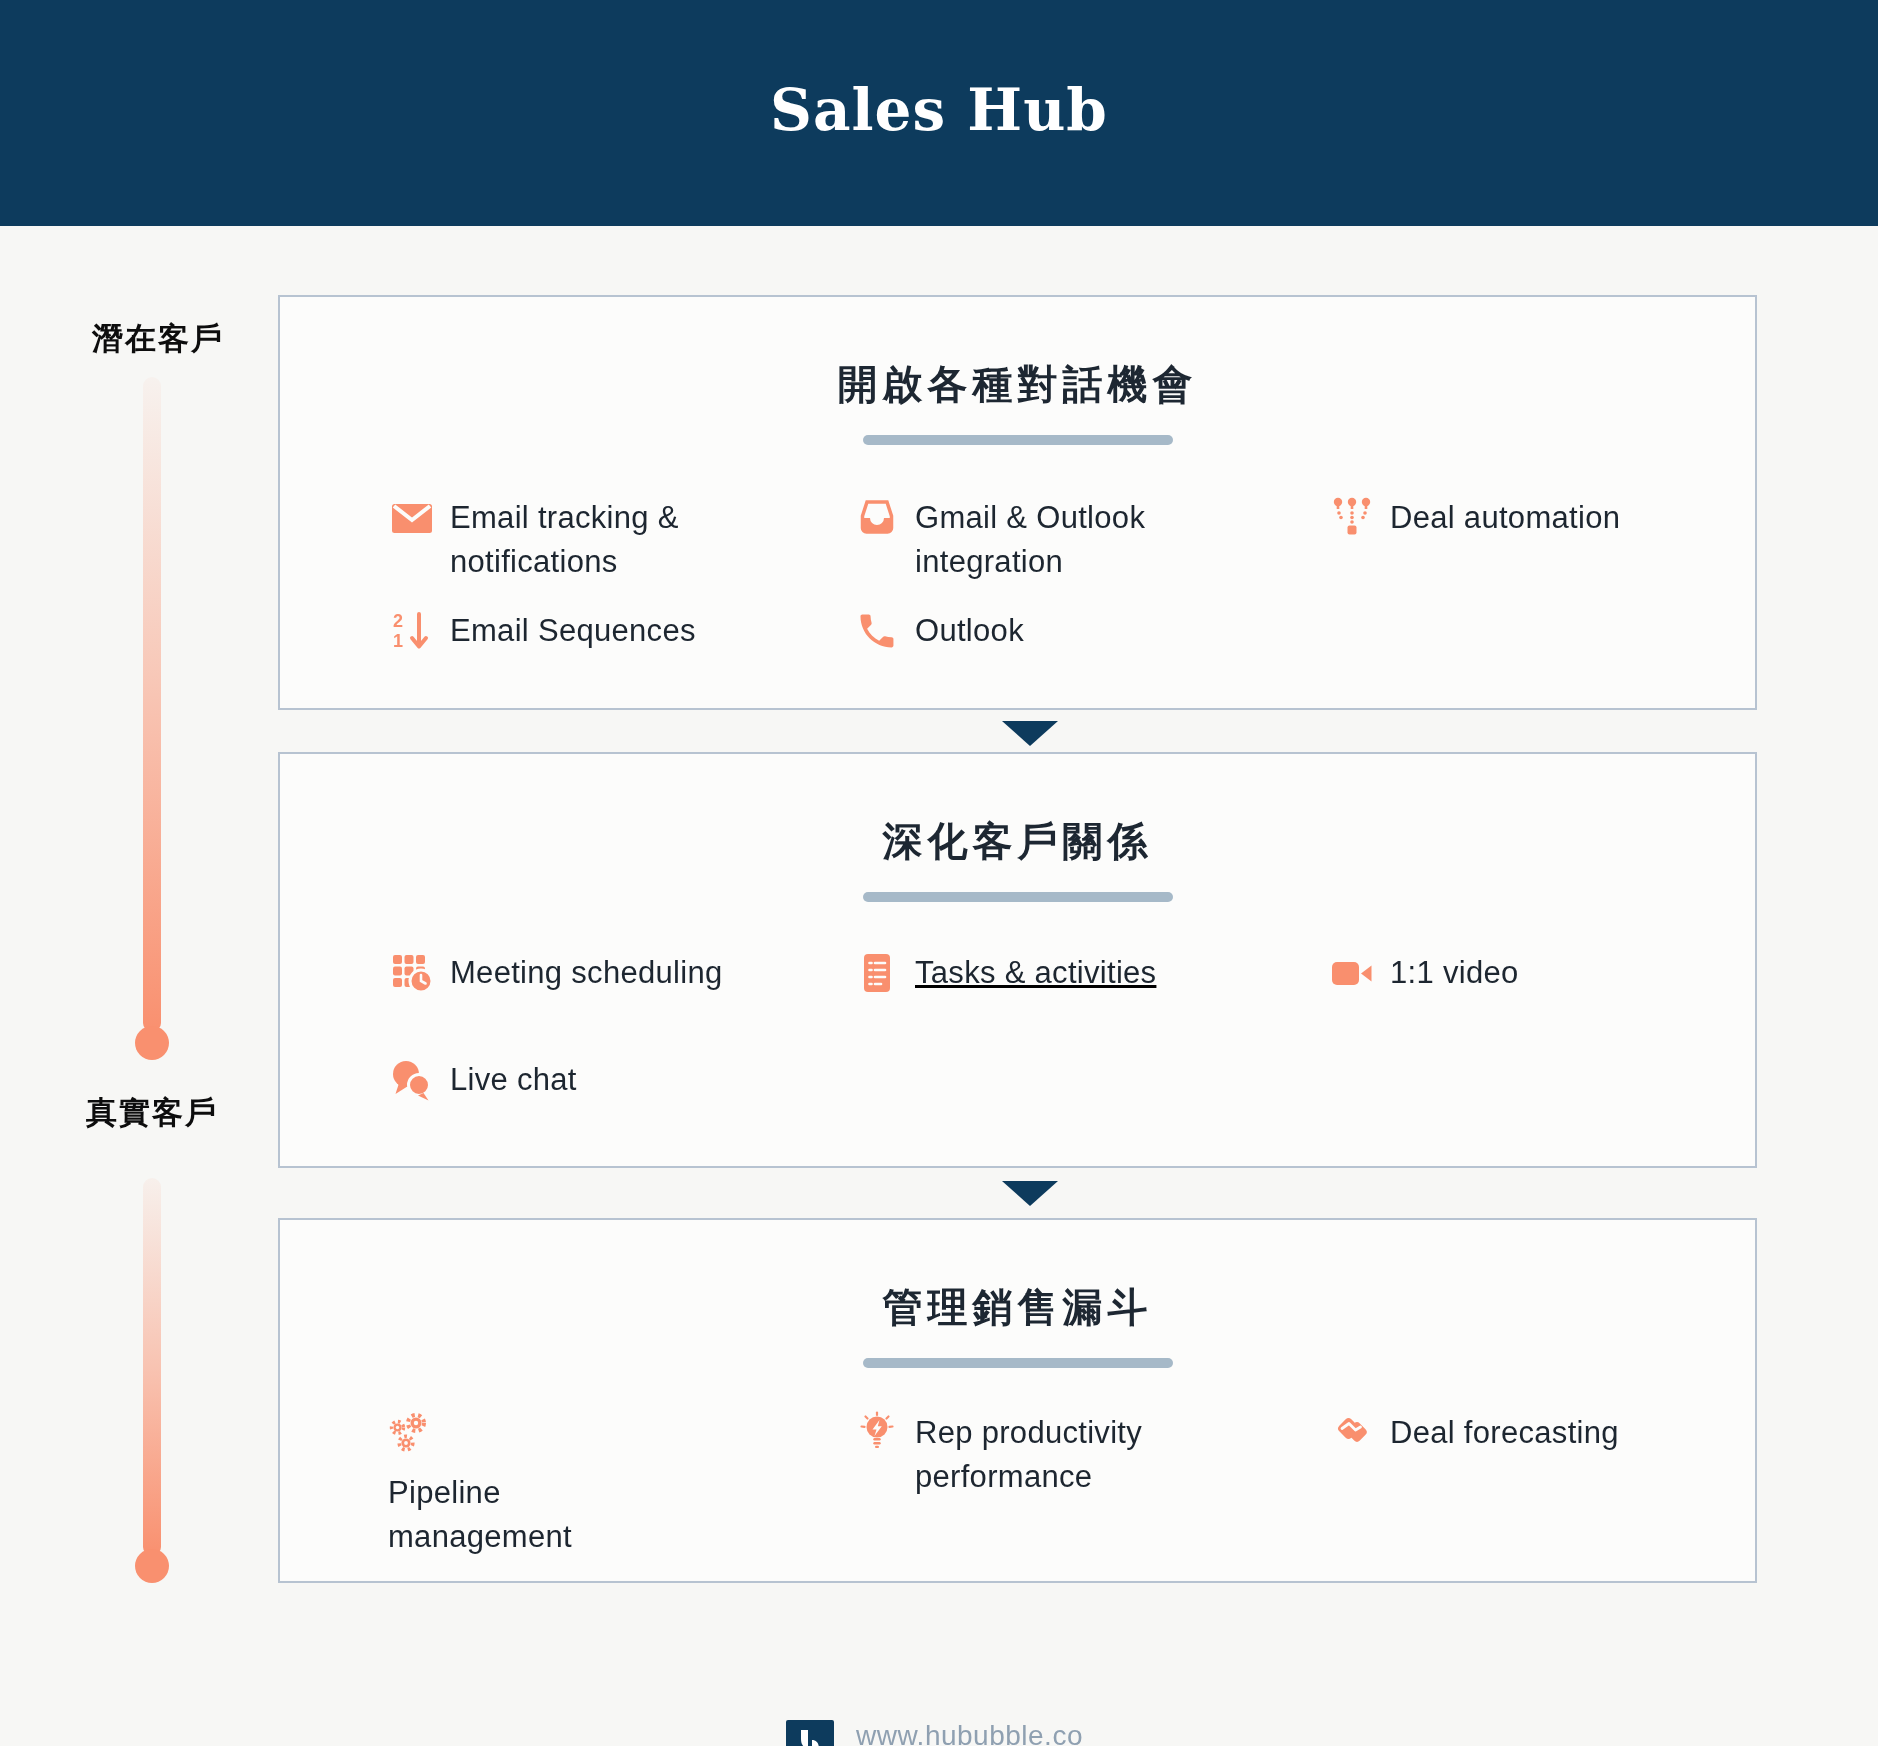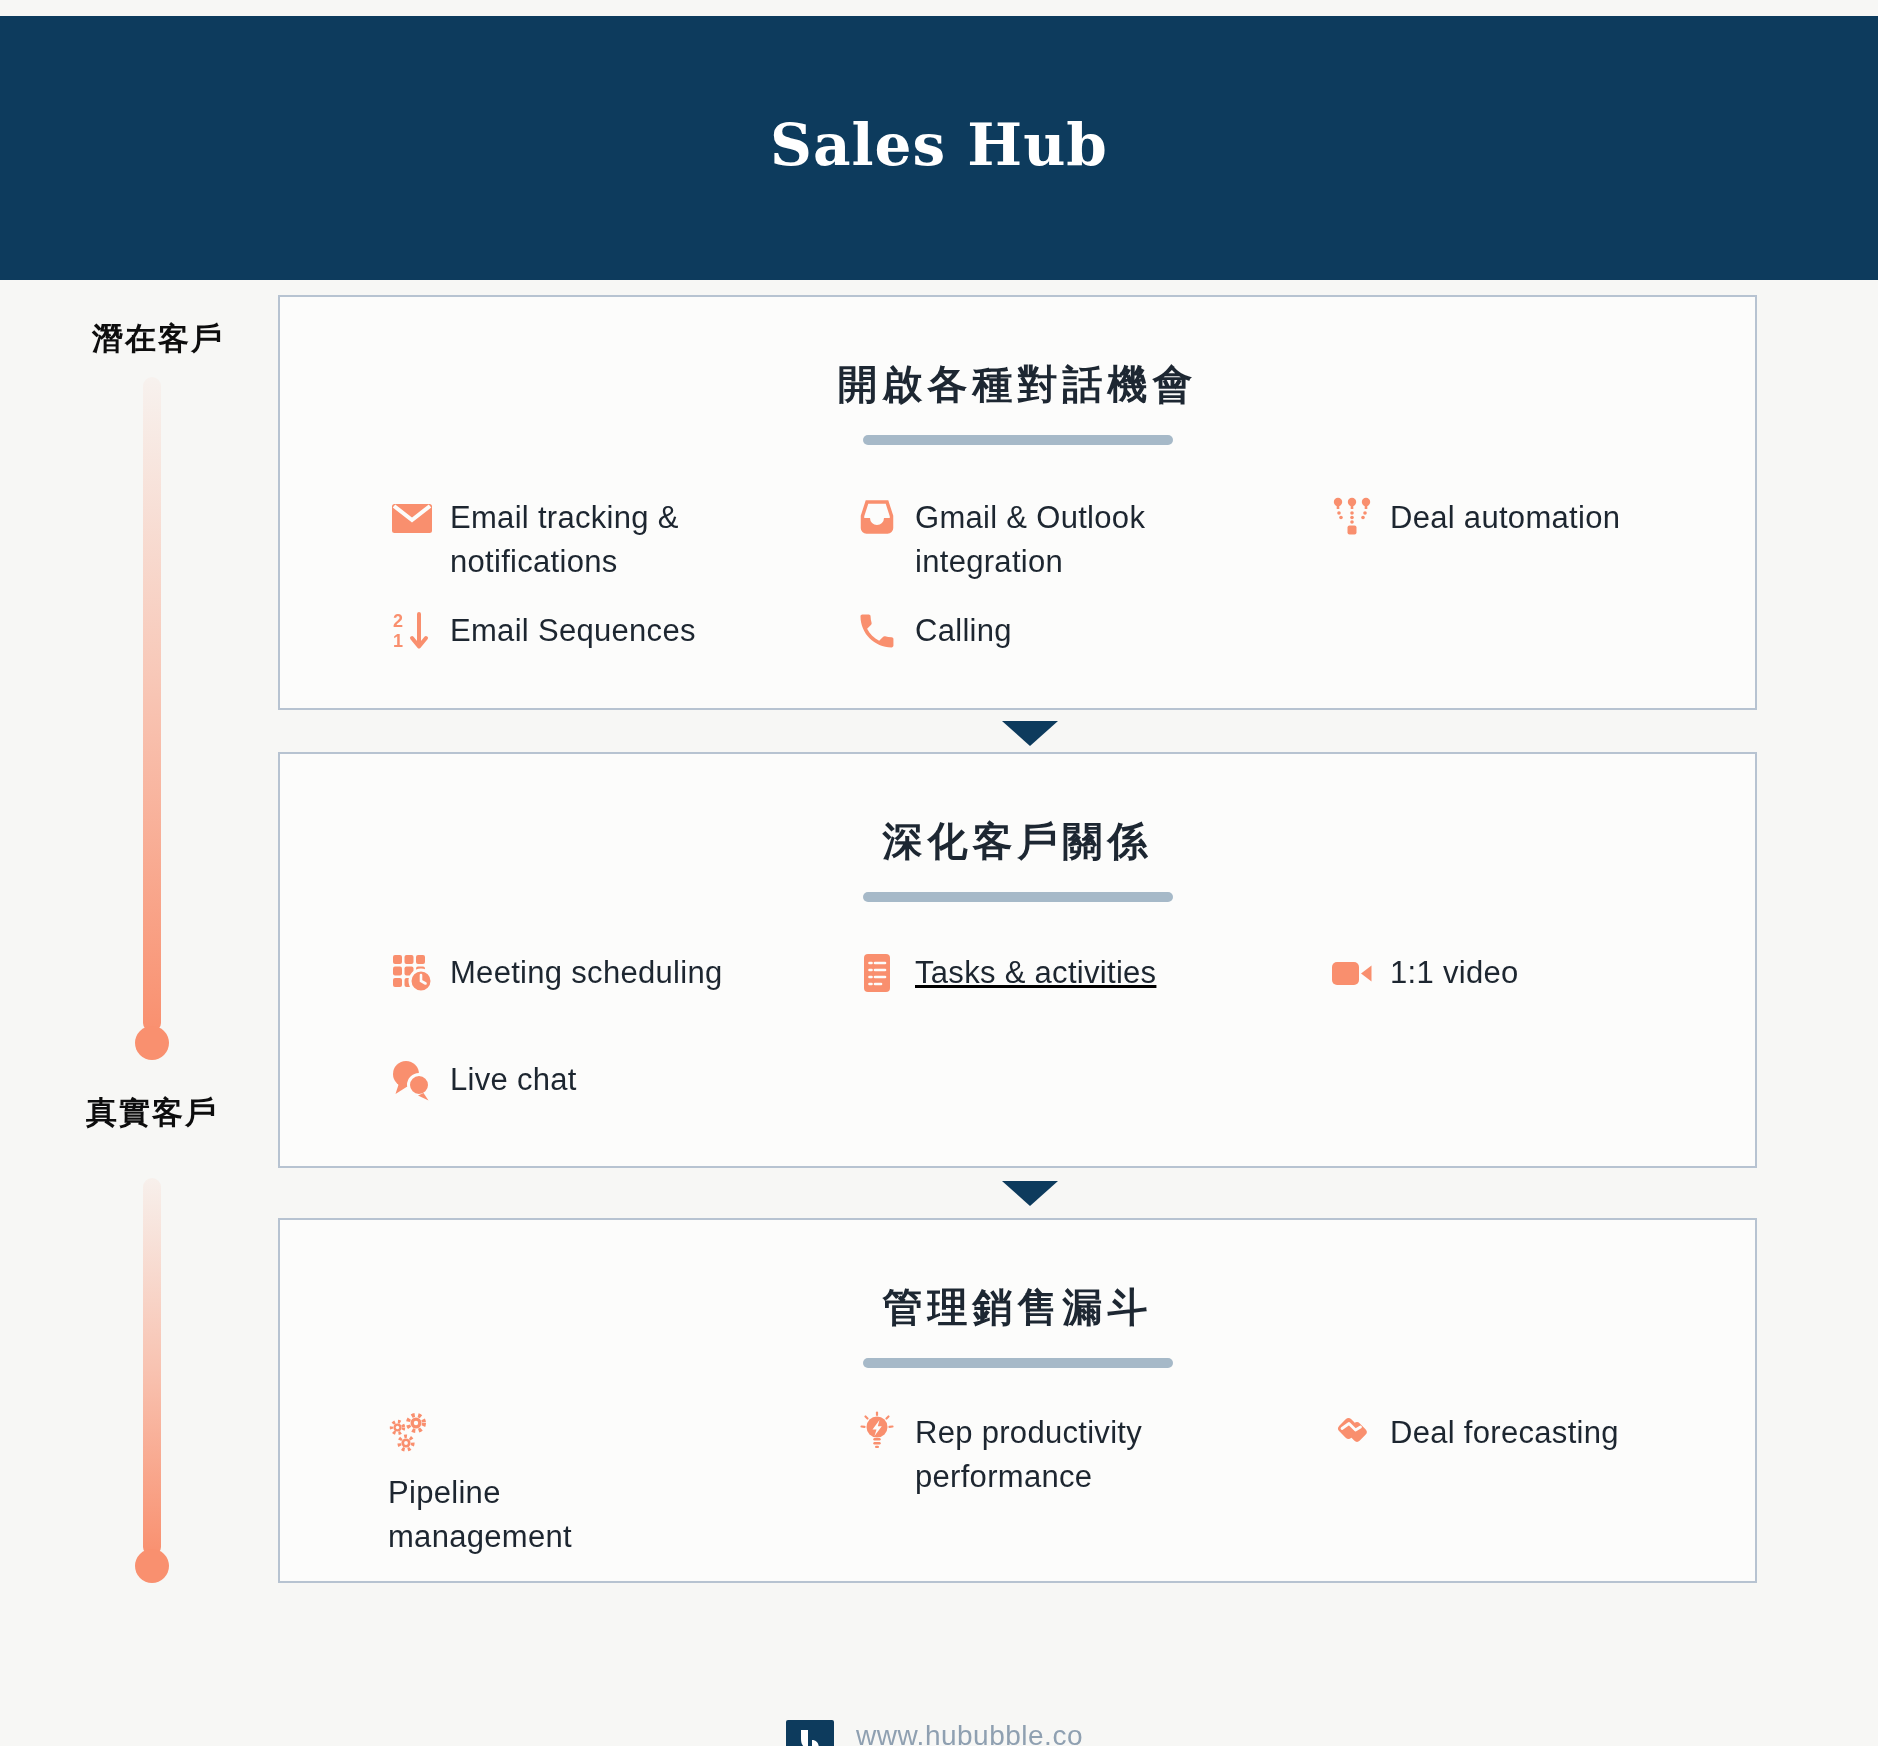--- a/index.html
+++ b/index.html
@@ -1,20 +1,20 @@
 <!DOCTYPE html>
 <html><head>
 <meta charset="utf-8">
 <style>
   html,body{margin:0;padding:0;background:#f7f7f5;}
   .canvas{position:relative;width:1878px;height:1746px;background:#f7f7f5;overflow:hidden;
           font-family:"Liberation Sans",sans-serif;}
 
   
-  .header{position:absolute;left:0;top:16px;width:1878px;height:264px;background:#0d3b5d;
+  .header{position:absolute;left:0;top:0;width:1878px;height:226px;background:#0d3b5d;
           display:flex;align-items:center;justify-content:center;}
   .header-title{font-family:"DejaVu Serif",serif;font-weight:bold;font-size:58px;color:#ffffff;
                 letter-spacing:1px;margin-top:-6px;}
 
   
   .side-label{position:absolute;font-size:31px;font-weight:bold;color:#0d0d0d;letter-spacing:2px;white-space:nowrap;}
   .tl-bar{position:absolute;left:143px;width:18px;border-radius:10px;}
   .tl-bar1{top:377px;height:655px;background:linear-gradient(180deg,rgba(249,144,111,0.05) 0%,rgba(249,144,111,0.45) 45%,#f9906f 100%);}
   .tl-bar2{top:1178px;height:378px;background:linear-gradient(180deg,rgba(249,144,111,0.07) 0%,rgba(249,144,111,0.5) 50%,#f9906f 100%);}
   .tl-dot{position:absolute;left:135px;width:34px;height:34px;border-radius:50%;background:#f9906f;}
@@ -124,21 +124,21 @@
     </span>
     <span class="txt">Email Sequences</span>
   </div>
 
   <div class="feature" style="left:855px;top:609px;">
     <span class="icon">
       <svg viewBox="0 0 44 44">
           <path transform="scale(1.83)" d="M6.62 10.79c1.44 2.83 3.76 5.14 6.59 6.59l2.2-2.21c.27-.26.67-.36 1.02-.24 1.12.37 2.33.57 3.57.57.55 0 1 .45 1 1V20c0 .55-.45 1-1 1-9.39 0-17-7.61-17-17 0-.55.45-1 1-1h3.5c.55 0 1 .45 1 1 0 1.25.2 2.45.57 3.57.11.35.03.74-.25 1.02l-2.2 2.2z" fill="#f98f6e"></path>
         </svg>
     </span>
-    <span class="txt">Calling</span>
+    <span class="txt">Outlook</span>
   </div>
 
   <div class="down-arrow arrow1"></div>
 
   <div class="box box2">
     <div class="box-title">深化客戶關係</div>
     <div class="divider"></div>
   </div>
 
   <div class="feature" style="left:390px;top:951px;">

